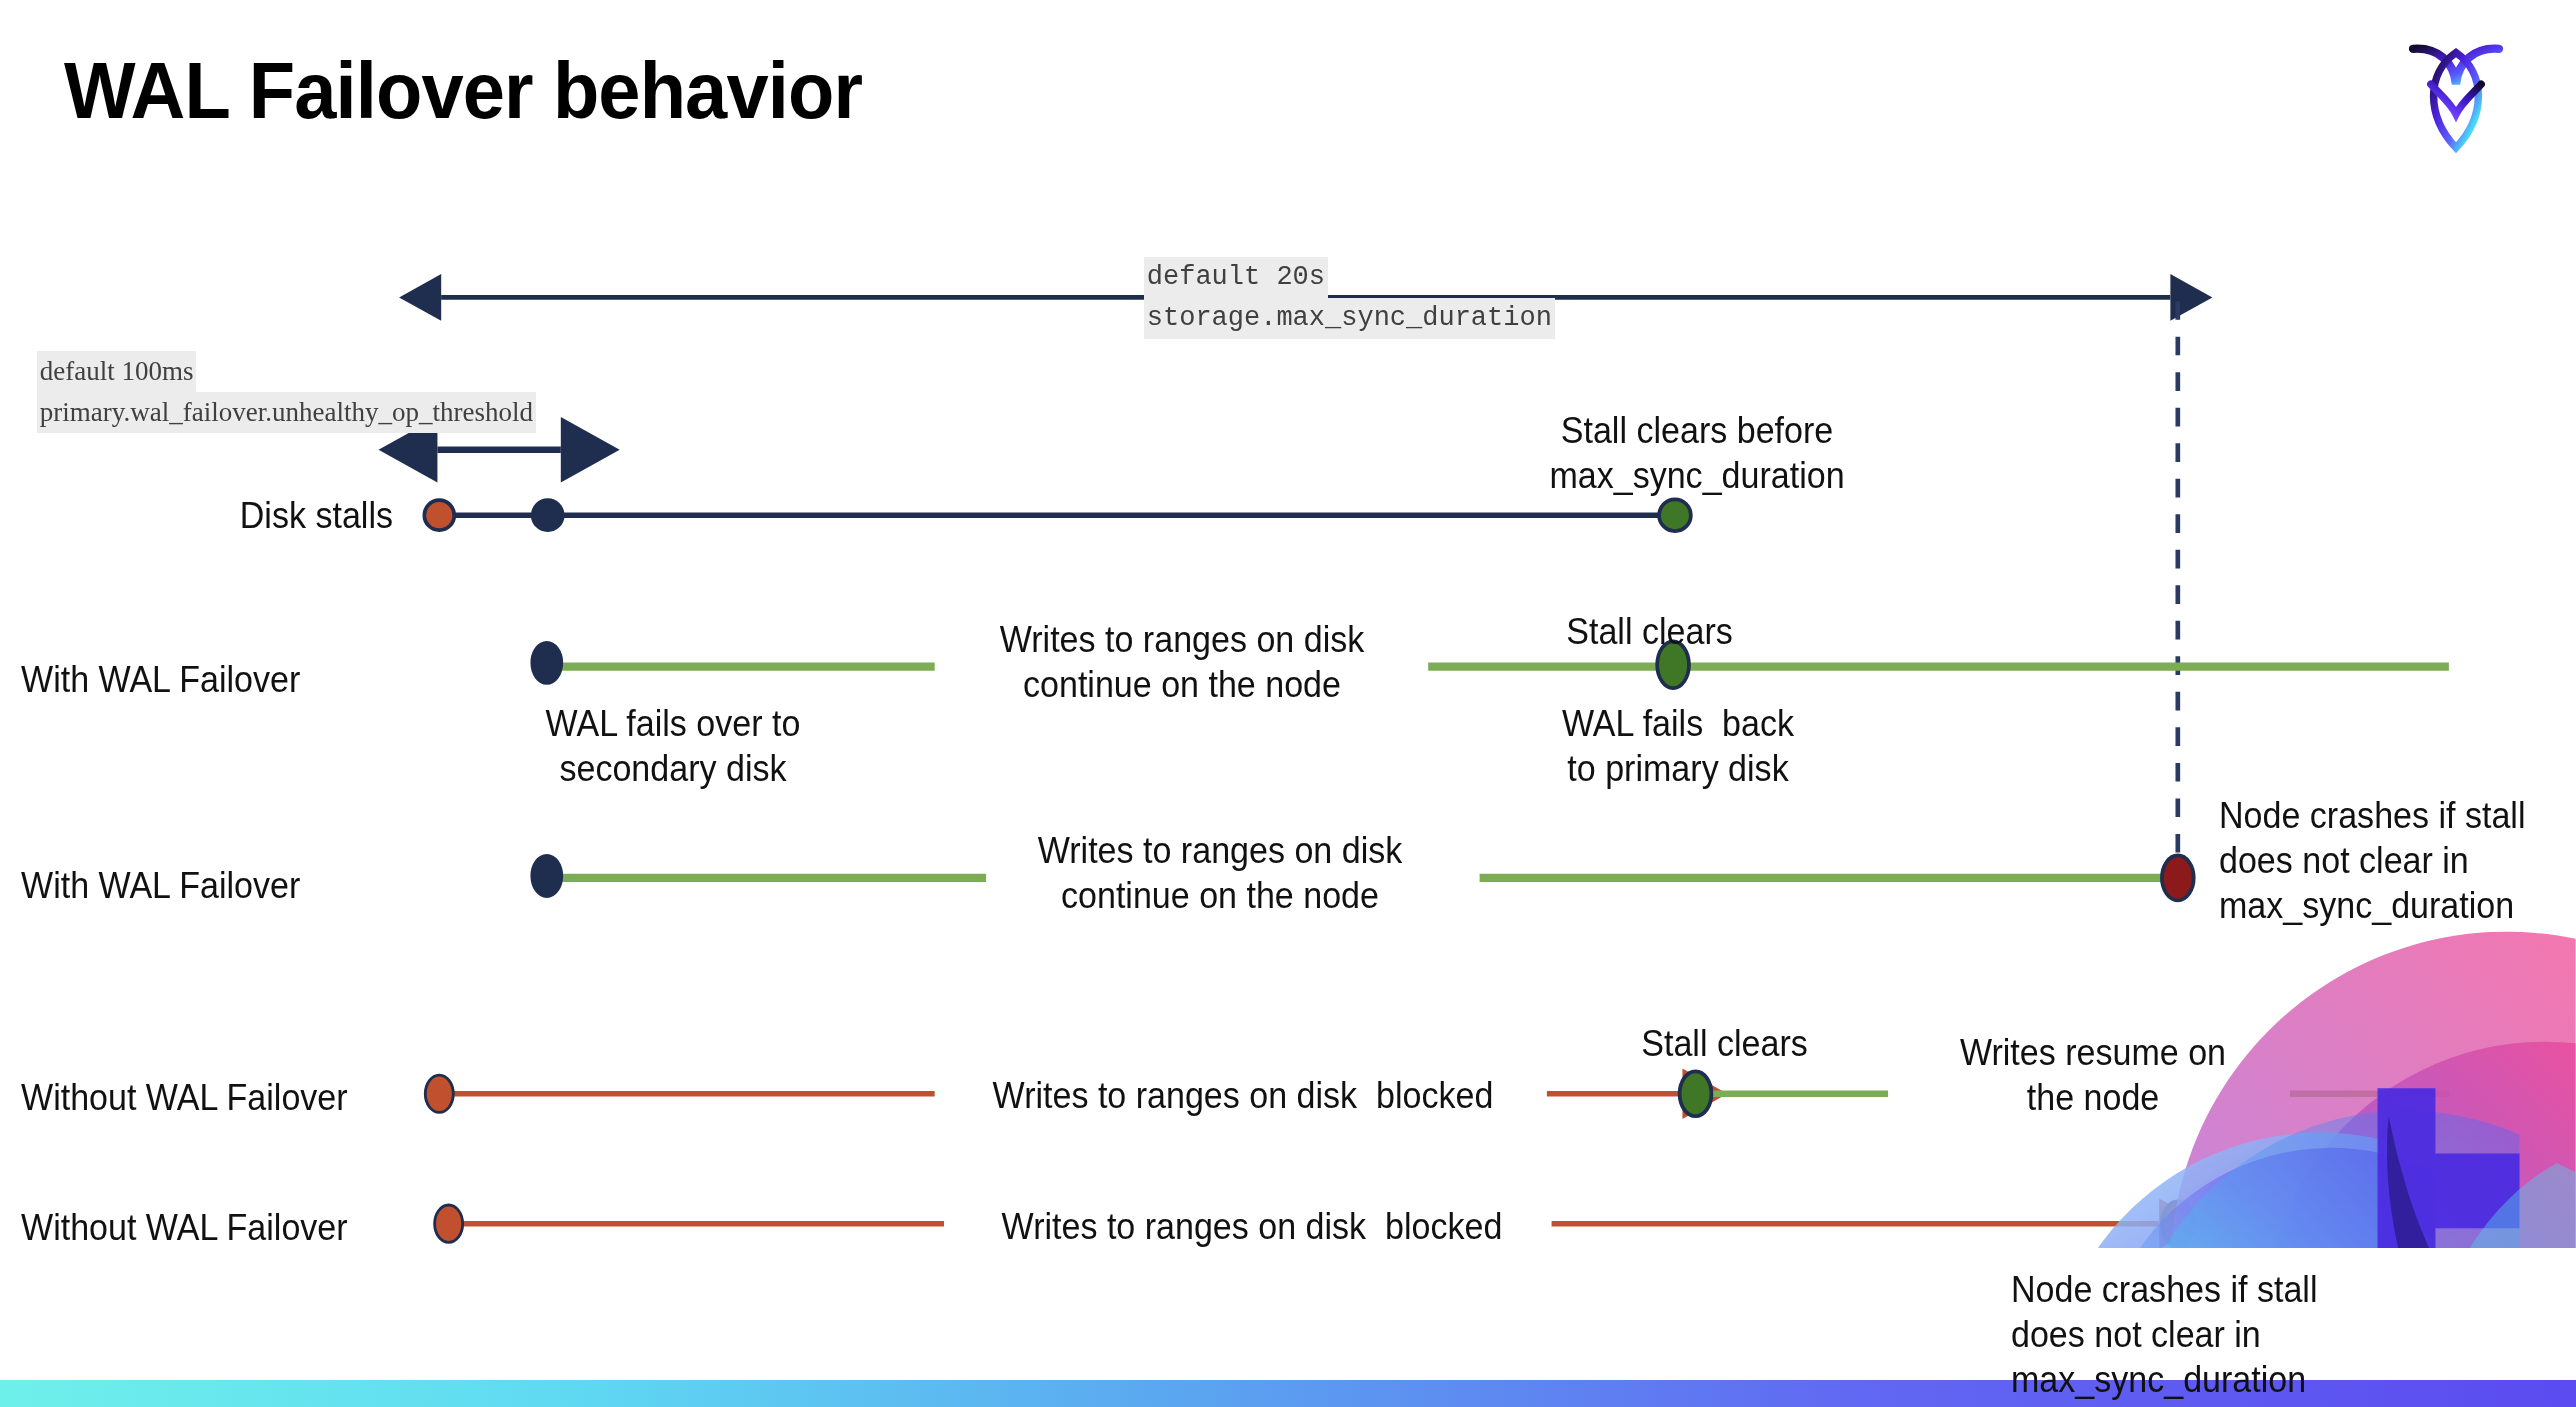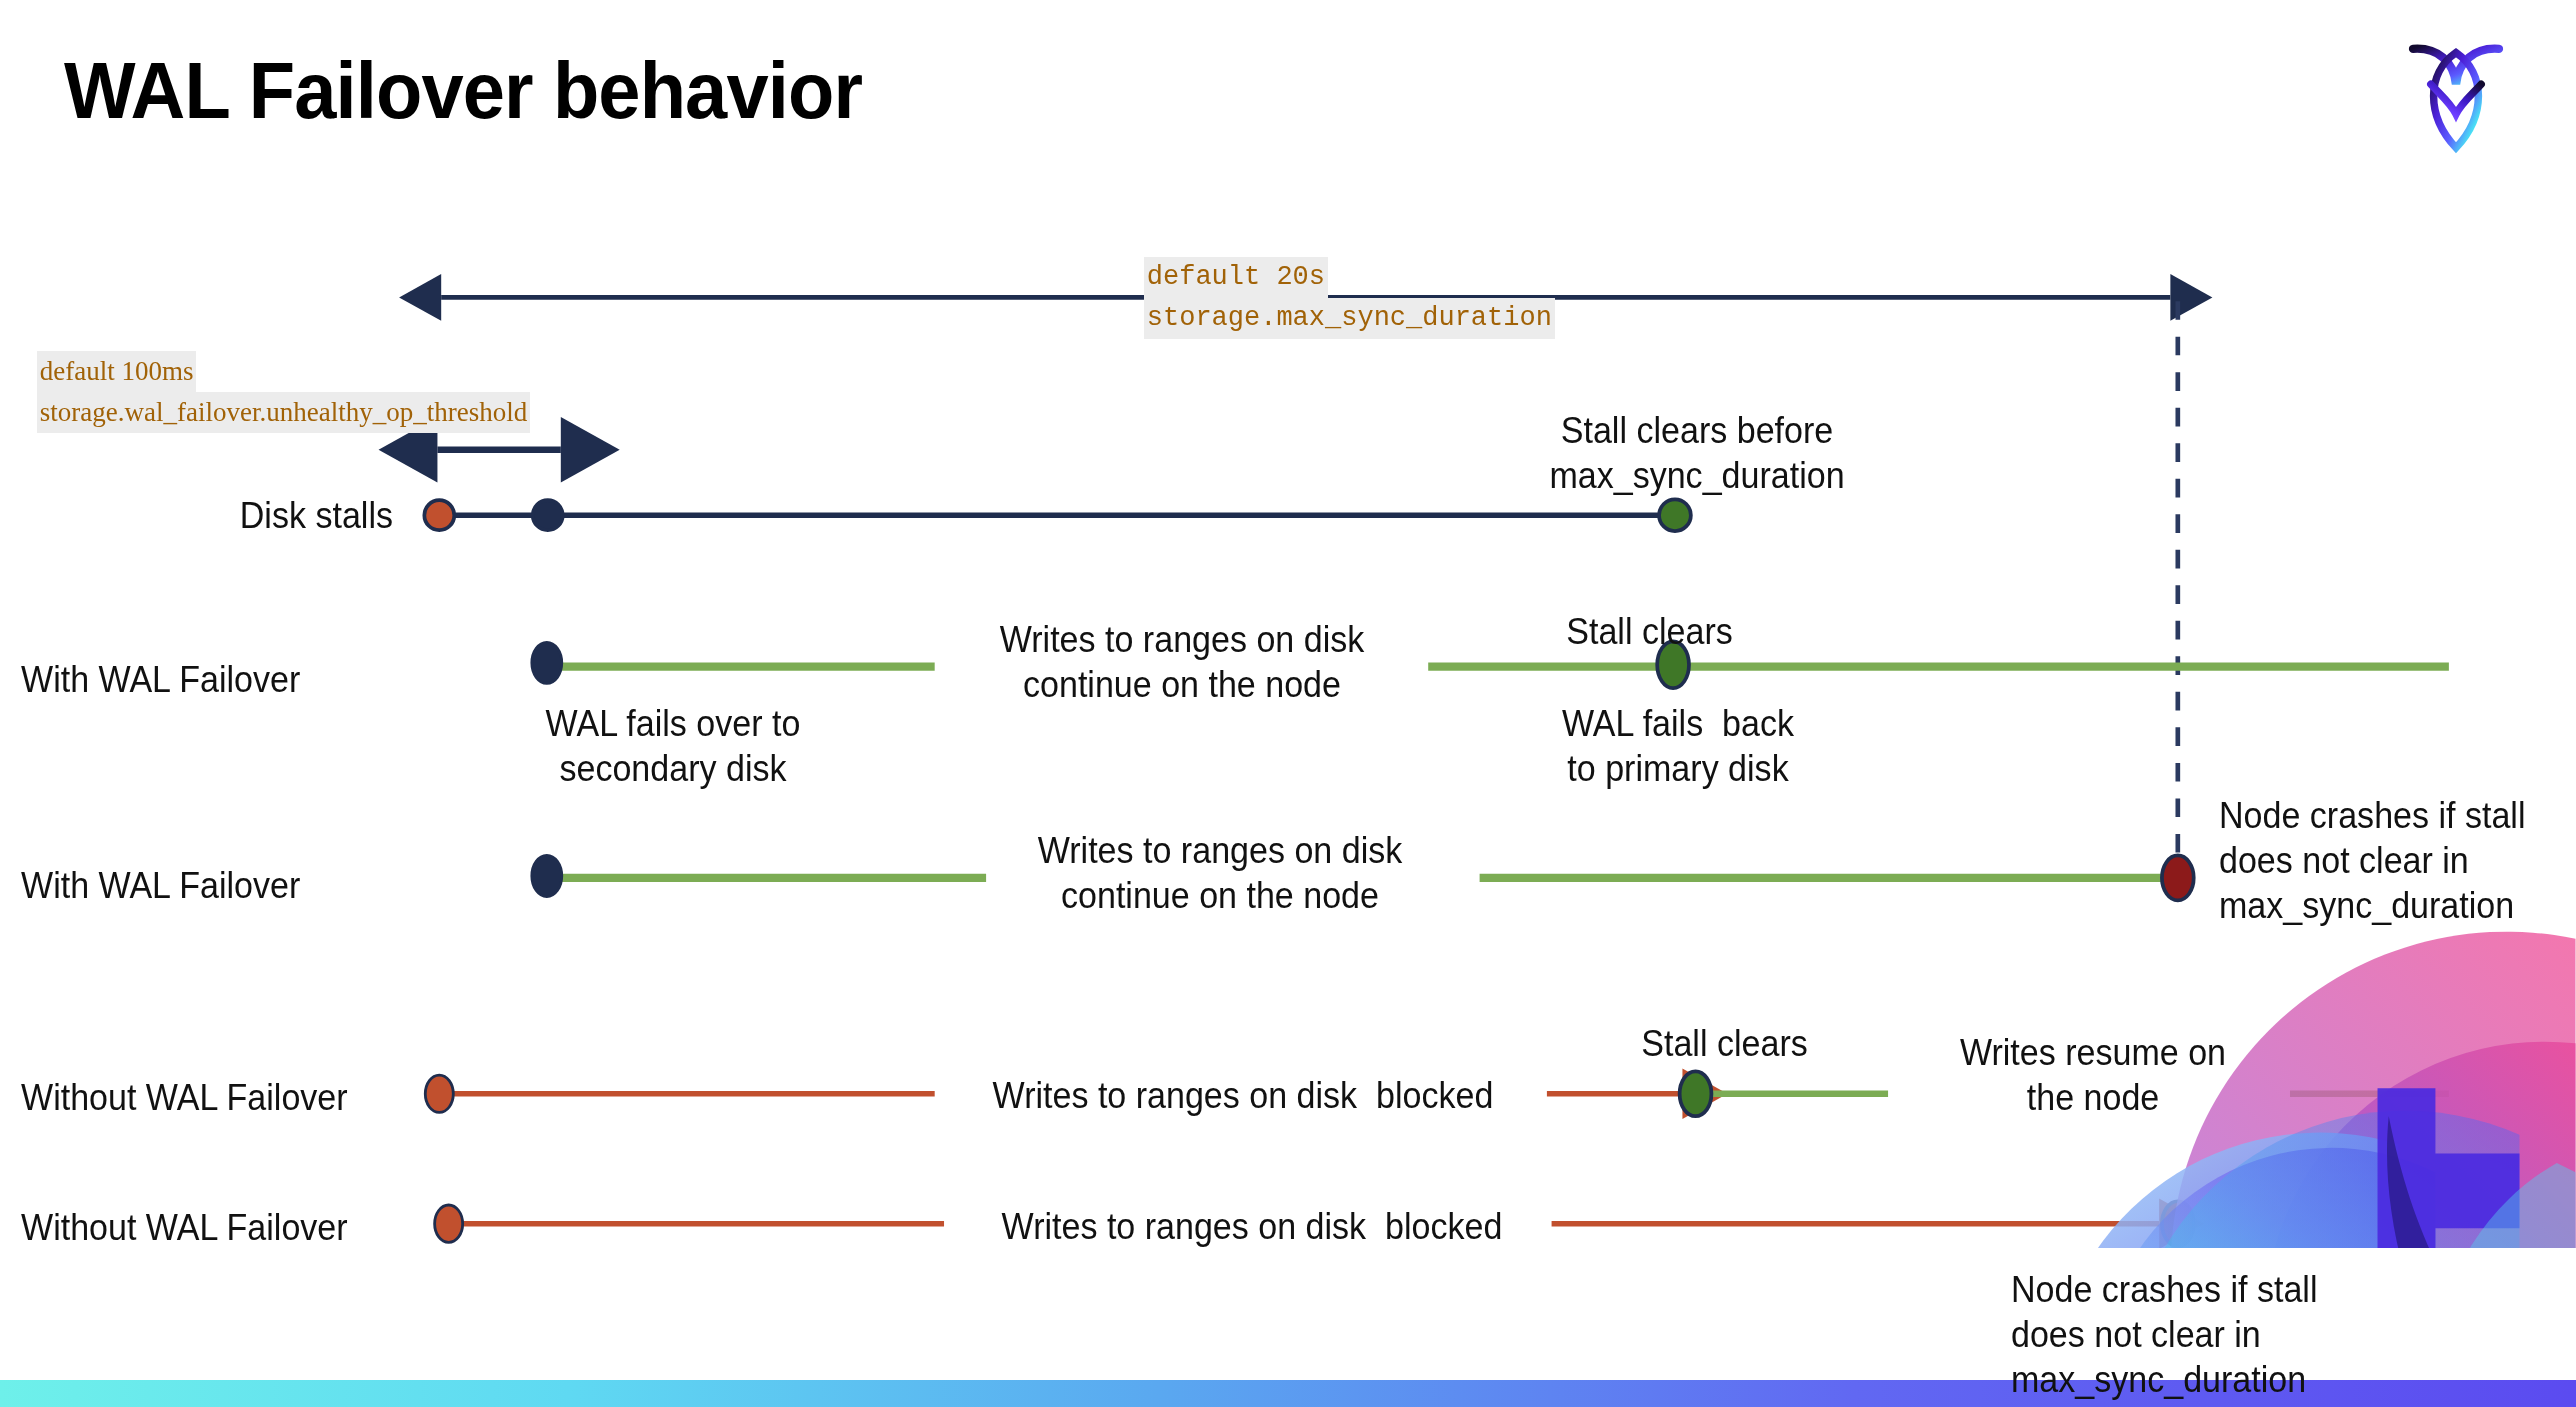--- a/index.html
+++ b/index.html
@@ -22,21 +22,21 @@
     white-space:nowrap;
   }
 
   
   .logo{position:absolute;left:2400px;top:30px;width:112px;height:131px;}
 
   
   .mono{
     position:absolute;
     font-family:"Liberation Mono", monospace;
-    font-size:27px;color:#a16207;white-space:nowrap;line-height:1.45;
+    font-size:27px;color:#404040;white-space:nowrap;line-height:1.45;
   }
   .mono span{background:#ececec;padding:0.9px 2.8px;display:inline-block;}
 
   
   .lbl{
     position:absolute;
     font-family:"Liberation Sans", sans-serif;
     font-size:37px;color:#111;line-height:1.22;white-space:pre;
     transform:scaleX(0.92);transform-origin:left top;
   }
@@ -188,21 +188,21 @@
 
   <div class="bottombar"></div>
 
   <div class="mono" style="left:1144px;top:257px;">
     <span>default 20s</span><br>
     <span>storage.max_sync_duration</span>
   </div>
 
   <div class="mono" style="left:37px;top:351px;font-family:Liberation Serif, serif;">
     <span>default 100ms</span><br>
-    <span>storage.wal_failover.unhealthy_op_threshold</span>
+    <span>primary.wal_failover.unhealthy_op_threshold</span>
   </div>
 
   <div class="lbl right" style="left:0;top:493px;width:393px;">Disk stalls</div>
   <div class="lbl" style="left:20.6px;top:657px;">With WAL Failover</div>
   <div class="lbl" style="left:20.6px;top:863px;">With WAL Failover</div>
   <div class="lbl" style="left:20.6px;top:1075px;">Without WAL Failover</div>
   <div class="lbl" style="left:20.6px;top:1205px;">Without WAL Failover</div>
 
   <div class="lbl center" style="left:1529px;top:408px;width:336px;">Stall clears before
 max_sync_duration</div>

